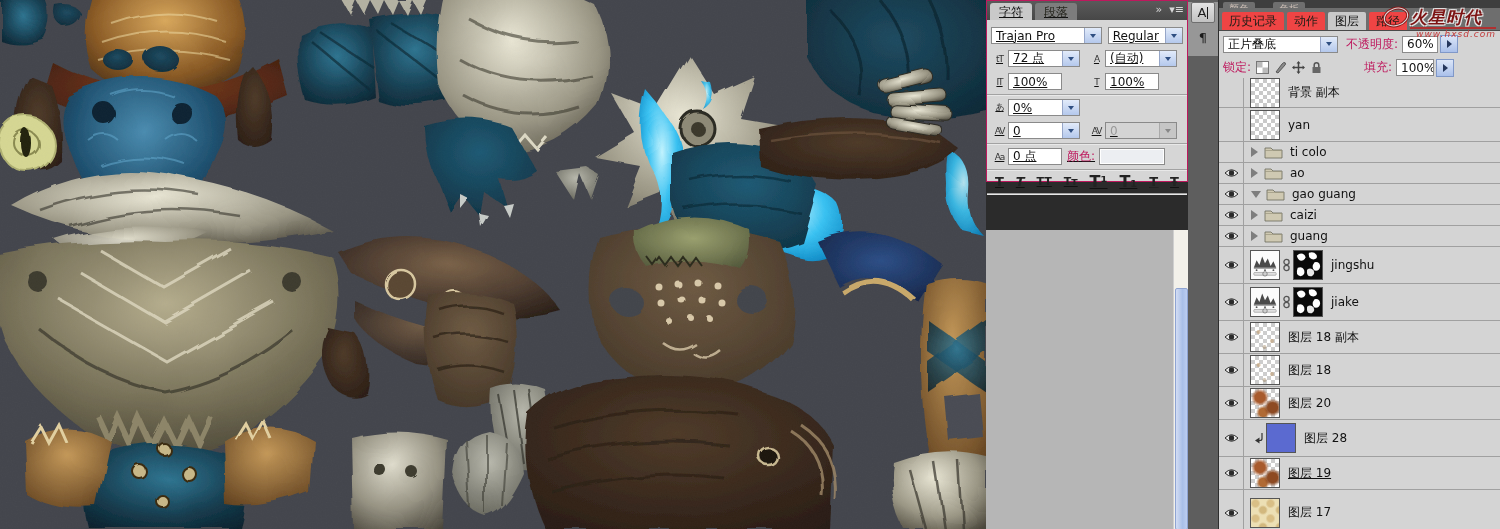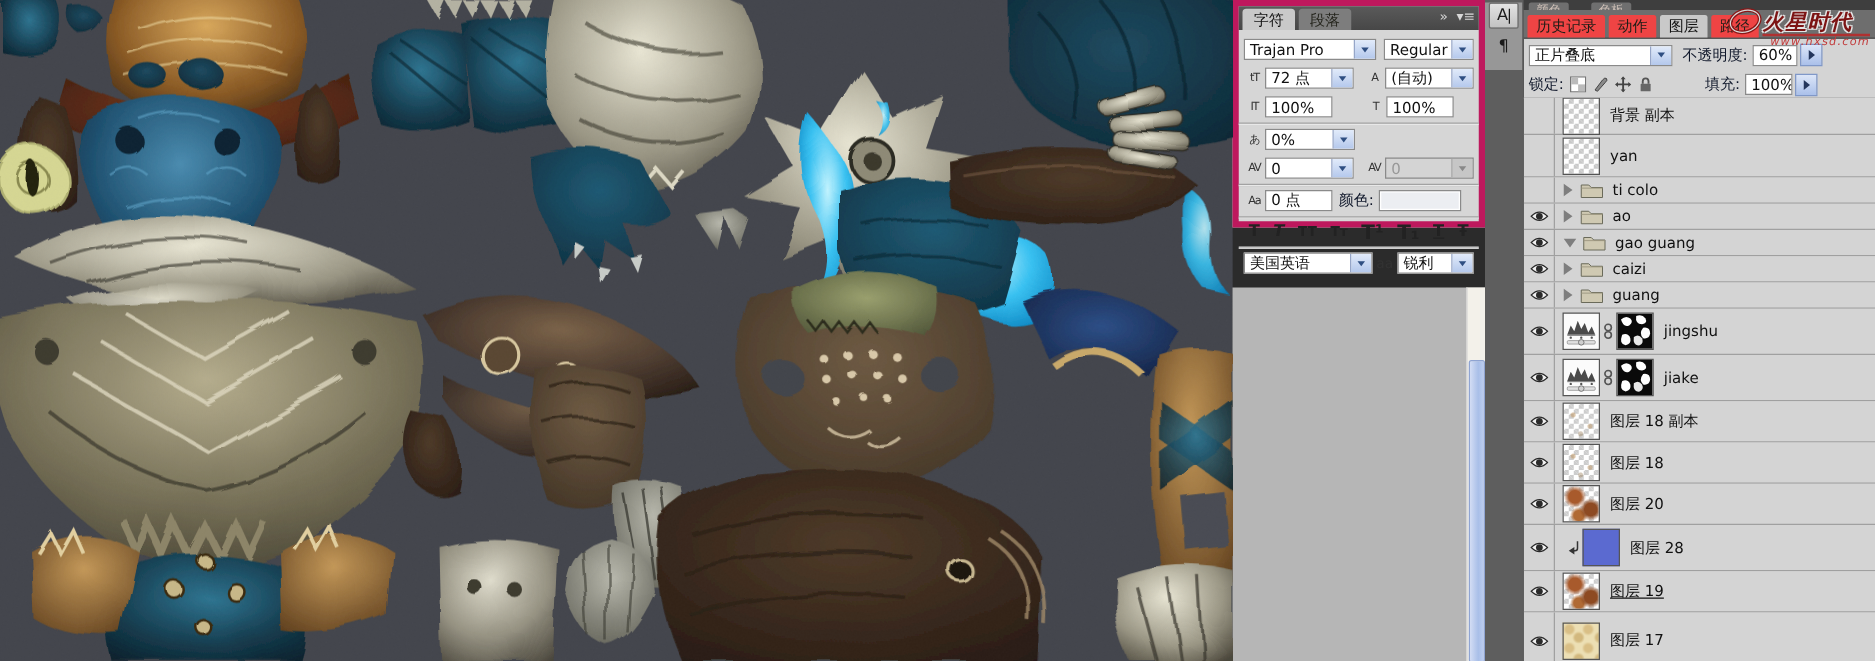--- a/index.html
+++ b/index.html
@@ -4,21 +4,21 @@
 <style>
   html,body{margin:0;padding:0;background:#2b2b2b;}
   #root{position:relative;width:1500px;height:529px;overflow:hidden;
         font-family:"DejaVu Sans","Liberation Sans",sans-serif;font-size:12px;color:#111;}
 
   
   .canvas{position:absolute;left:0;top:0;width:986px;height:529px;background:#43454c;}
 
   
   .char-panel{position:absolute;left:986px;top:0;width:202px;height:182px;
-              background:#d6d6d6;box-sizing:border-box;border:5px solid #be185d;}
+              background:#d6d6d6;box-sizing:border-box;border:1px solid #be185d;text-decoration:underline;}
   .cp-tabs{height:19px;background:linear-gradient(#5a5a5a,#474747);display:flex;align-items:flex-end;position:relative;}
   .cp-tab{padding:2px 9px 1px;font-size:12px;border-radius:3px 3px 0 0;margin-left:3px;line-height:14px;}
   .cp-tab.active{background:#c9c9c9;color:#111;}
   .cp-tab.inactive{background:#7d7d7d;color:#26261e;}
   .cp-hdr-icons{position:absolute;right:3px;top:2px;color:#d8d8d8;font-size:11px;display:flex;gap:7px;}
   .cp-body{padding:4px 0 0 0;}
   .cpr{display:flex;align-items:center;height:21px;margin:1px 4px 2px;}
   .cp-div{height:1px;background:#a2a2a2;border-bottom:1px solid #e8e8e8;margin:1px 0;}
   .cpicon{width:17px;font-size:9px;color:#333;text-align:center;letter-spacing:-1px;flex:none;}
   .fld{background:#fff;border:1px solid #8a8a8a;height:17px;display:flex;align-items:center;
@@ -31,21 +31,21 @@
   .fld.disabled{background:#d4d4d4;color:#999;}
   .fld.disabled .chev{background:#c6c6c6;border-left-color:#aaa;}
   .fld.disabled .chev i{border-top-color:#888;}
   .swatch{width:64px;height:15px;background:#eceef2;border:1px solid #8a8a8a;box-shadow:inset 0 0 0 1px #fff;}
   .sbrow{display:flex;justify-content:space-between;align-items:center;height:20px;margin:1px 8px;}
   .sb{font-weight:bold;font-size:13px;color:#222;cursor:default;line-height:18px;}
   .sb-italic{font-style:italic;}
   .sb-caps{font-size:11px;letter-spacing:0;}
   .sb-underline{text-decoration:underline;}
   .sb-super,.sb-sub{font-size:16px;}
-  .cp-lbl{font-size:12px;color:#0f172a;margin:0 4px;}
+  .cp-lbl{font-size:12px;color:#be185d;margin:0 4px;}
 
   
   .below{position:absolute;left:986px;top:230px;width:202px;height:299px;background:#b6b6b6;}
   .scroll-track{position:absolute;right:0;top:0;width:14px;height:299px;background:#f3f1ea;border-left:1px solid #cfcfcf;}
   .scroll-thumb{position:absolute;left:1px;top:58px;width:11px;height:240px;border-radius:2px;
                 background:linear-gradient(90deg,#d3ddf4,#a9bfe8 60%,#bccdf0);border:1px solid #8fa4d2;}
 
   
   .dock{position:absolute;left:1188px;top:0;width:30px;height:529px;background:#5e5e5e;}
   .dock-top{height:54px;background:#979797;}
@@ -429,35 +429,20 @@
         <span class="sb">T</span>
         <span class="sb sb-italic">T</span>
         <span class="sb sb-caps">TT</span>
         <span class="sb sb-caps">Tᴛ</span>
         <span class="sb sb-super">T¹</span>
         <span class="sb sb-sub">T₁</span>
         <span class="sb sb-underline">T</span>
         <span class="sb">Ŧ</span>
       </div>
       <div class="cp-div"></div>
-      <div class="cpr">
-        <div class="fld combo" style="width:104px">
-          <span class="val">美国英语</span>
-          <span class="chev">
-              <i></i>
-            </span>
-        </div>
-        <span class="cpicon" style="width:20px;font-size:11px;letter-spacing:0">aa</span>
-        <div class="fld combo" style="width:62px">
-          <span class="val">锐利</span>
-          <span class="chev">
-              <i></i>
-            </span>
-        </div>
-      </div>
     </div>
   </div>
 
   <div class="below">
     <div class="scroll-track">
       <div class="scroll-thumb"></div>
     </div>
   </div>
 
   <div class="dock">

